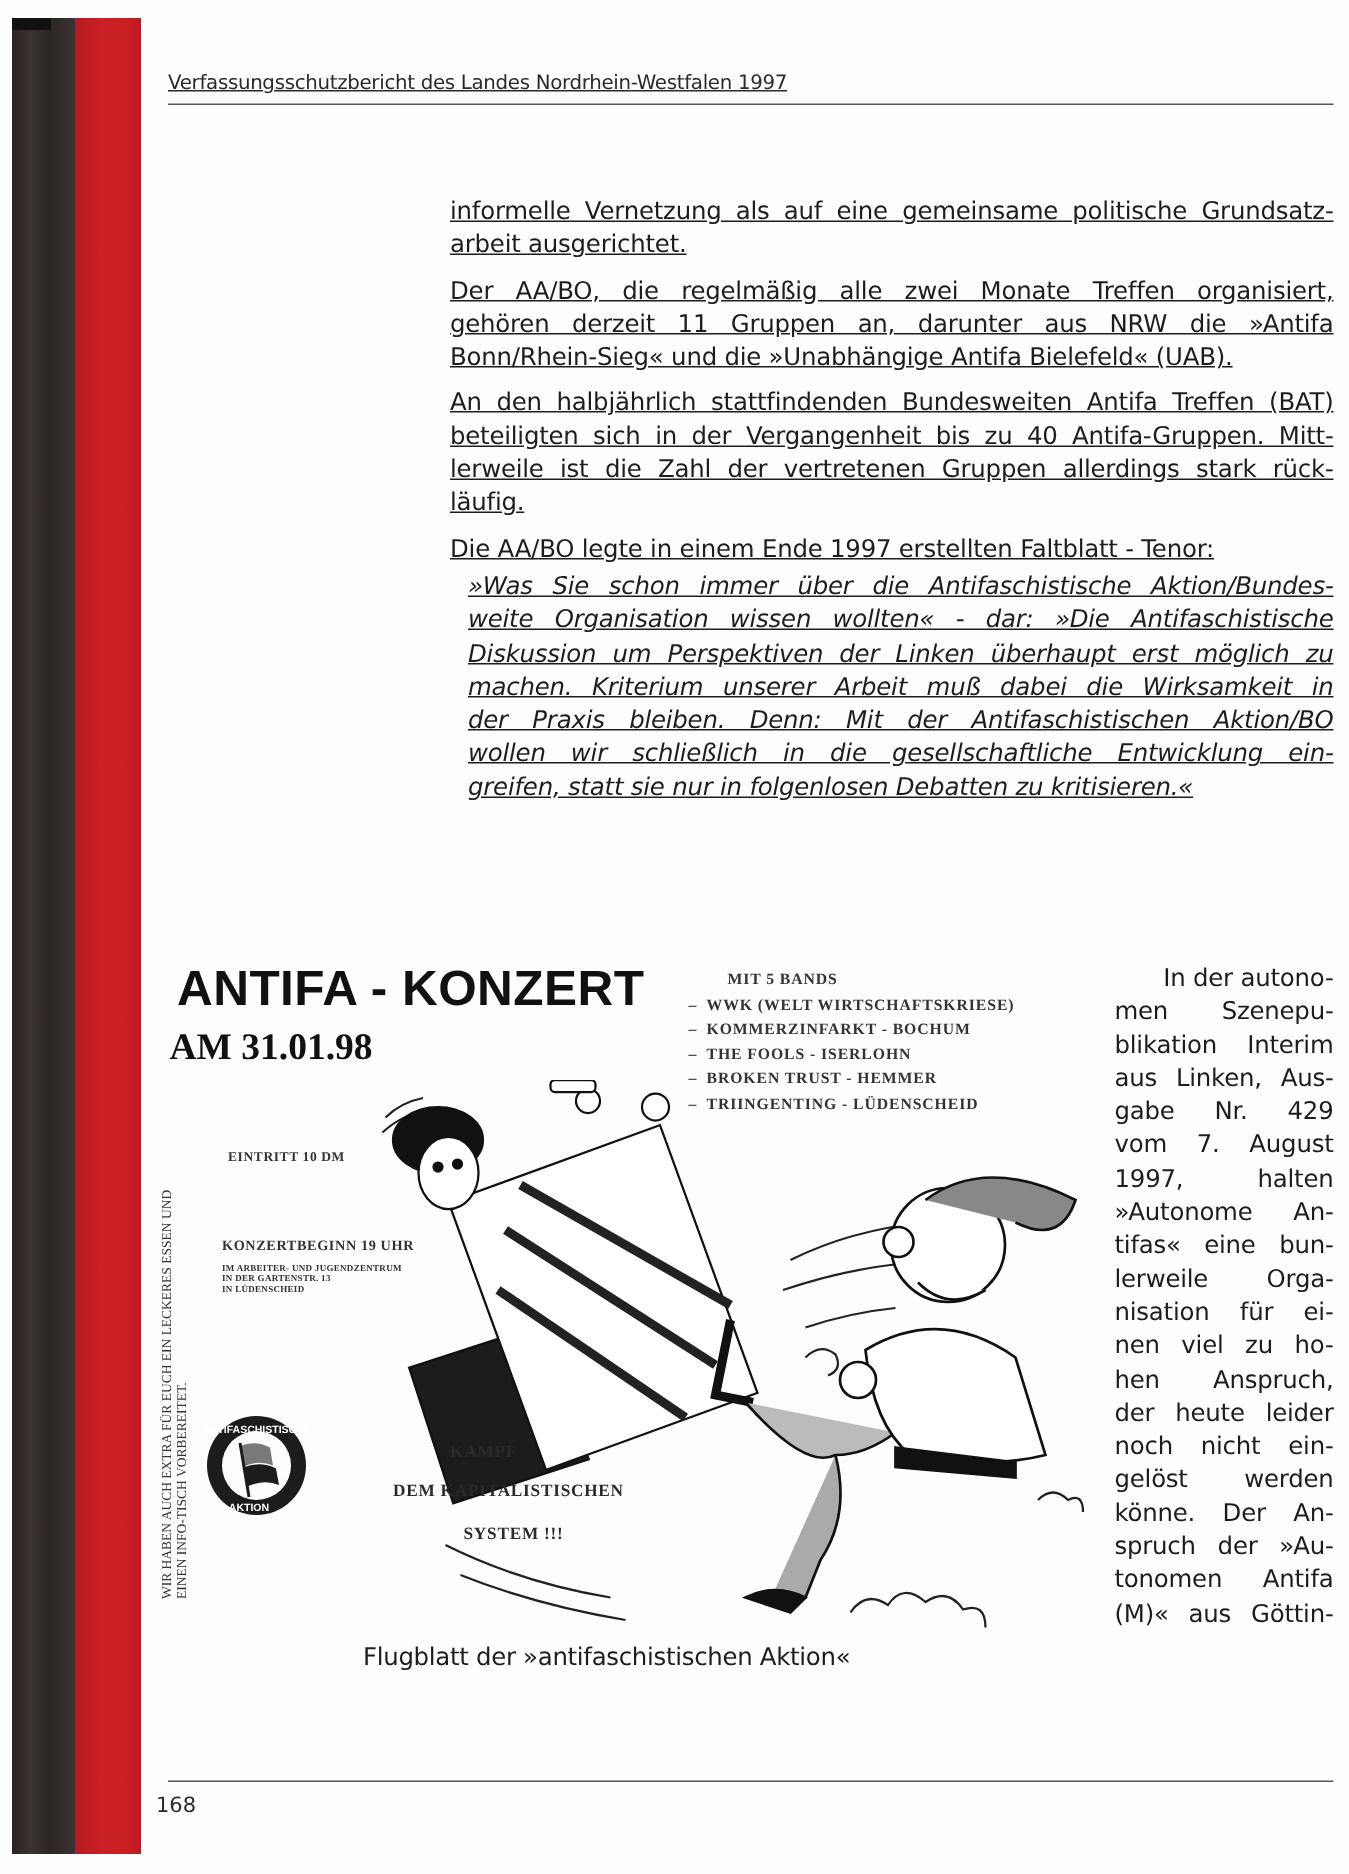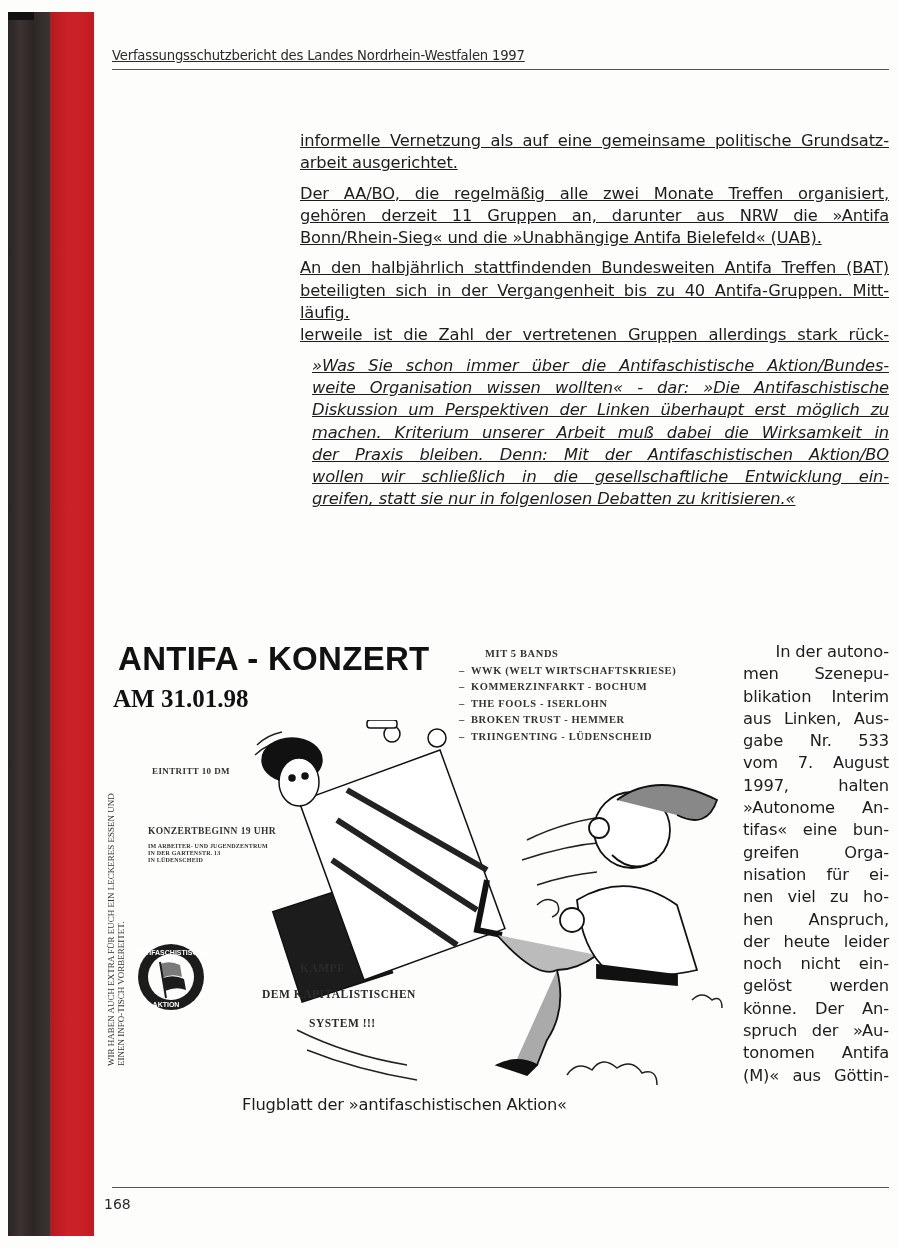--- a/index.html
+++ b/index.html
@@ -67,45 +67,48 @@
     <span class="ln last">arbeit ausgerichtet.</span>
   </p>
   <p class="para">
     <span class="ln">Der AA/BO, die regelmäßig alle zwei Monate Treffen organisiert,</span>
     <span class="ln">gehören derzeit 11 Gruppen an, darunter aus NRW die »Antifa</span>
     <span class="ln last">Bonn/Rhein-Sieg« und die »Unabhängige Antifa Bielefeld« (UAB).</span>
   </p>
   <p class="para">
     <span class="ln">An den halbjährlich stattfindenden Bundesweiten Antifa Treffen (BAT)</span>
     <span class="ln">beteiligten sich in der Vergangenheit bis zu 40 Antifa-Gruppen. Mitt-</span>
+    <span class="ln">lerweile ist die Zahl der vertretenen Gruppen allerdings stark rück-</span>
     <span class="ln last">läufig.</span>
-    <span class="ln">lerweile ist die Zahl der vertretenen Gruppen allerdings stark rück-</span>
+  </p>
+  <p class="para" style="margin-bottom:3px">
+    <span class="ln last">Die AA/BO legte in einem Ende 1997 erstellten Faltblatt - Tenor:</span>
   </p>
   <p class="para quote">
     <span class="ln">»Was Sie schon immer über die Antifaschistische Aktion/Bundes-</span>
     <span class="ln">weite Organisation wissen wollten« - dar: »Die Antifaschistische</span>
     <span class="ln">Diskussion um Perspektiven der Linken überhaupt erst möglich zu</span>
     <span class="ln">machen. Kriterium unserer Arbeit muß dabei die Wirksamkeit in</span>
     <span class="ln">der Praxis bleiben. Denn: Mit der Antifaschistischen Aktion/BO</span>
     <span class="ln">wollen wir schließlich in die gesellschaftliche Entwicklung ein-</span>
     <span class="ln last">greifen, statt sie nur in folgenlosen Debatten zu kritisieren.«</span>
   </p>
 </div>
 
 <div class="right-col">
   <span class="ln" style="text-align-last:right">In der autono-</span>
   <span class="ln">men Szenepu-</span>
   <span class="ln">blikation Interim</span>
   <span class="ln">aus Linken, Aus-</span>
-  <span class="ln">gabe Nr. 533</span>
+  <span class="ln">gabe Nr. 429</span>
   <span class="ln">vom 7. August</span>
   <span class="ln">1997, halten</span>
   <span class="ln">»Autonome An-</span>
   <span class="ln">tifas« eine bun-</span>
-  <span class="ln">greifen Orga-</span>
+  <span class="ln">lerweile Orga-</span>
   <span class="ln">nisation für ei-</span>
   <span class="ln">nen viel zu ho-</span>
   <span class="ln">hen Anspruch,</span>
   <span class="ln">der heute leider</span>
   <span class="ln">noch nicht ein-</span>
   <span class="ln">gelöst werden</span>
   <span class="ln">könne. Der An-</span>
   <span class="ln">spruch der »Au-</span>
   <span class="ln">tonomen Antifa</span>
   <span class="ln">(M)« aus Göttin-</span>

